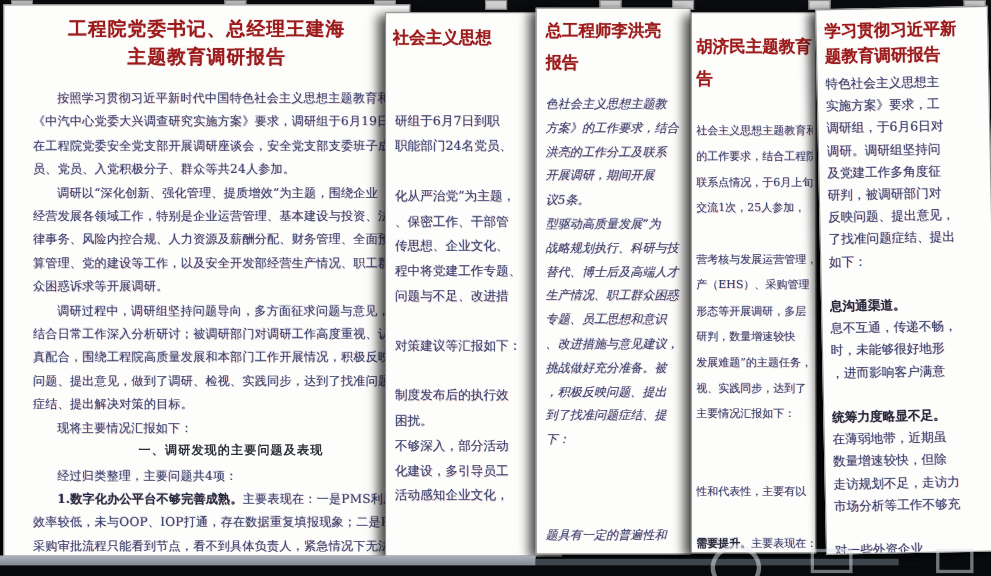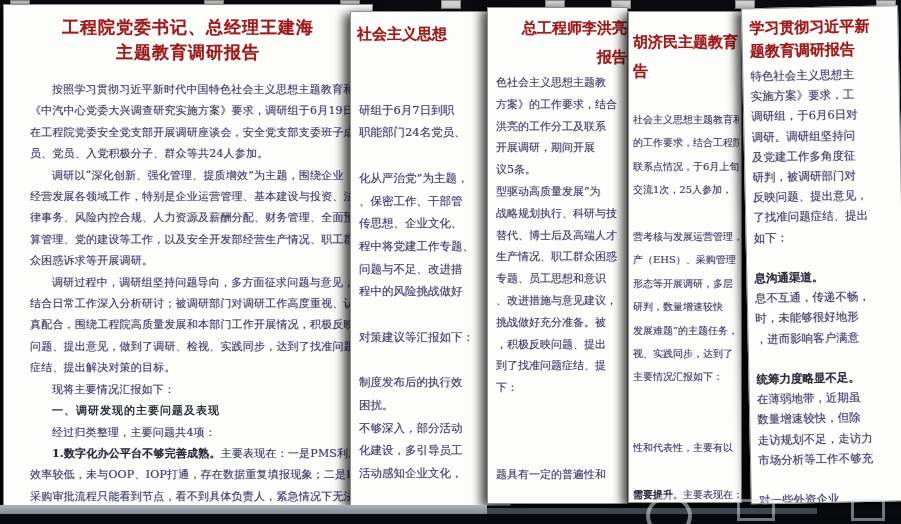--- a/index.html
+++ b/index.html
@@ -34,35 +34,35 @@
   .page3{left:487px;top:7px;  width:141px;height:497px;z-index:4;}
   .page4{left:628px;top:11px; width:114px;height:492px;z-index:5;}
   .page5{left:741px;top:8px;  width:157px;height:496px;z-index:6;
          transform:rotate(-1.15deg);transform-origin:15% 0;}
 
   .ptitle{font-weight:bold;color:var(--red);
           text-shadow:0 0 1px rgba(150,25,25,.55);}
   .tl{white-space:nowrap;overflow:hidden;}
   .page1 .ptitle{margin-top:10px;text-align:center;font-size:17px;line-height:25px;letter-spacing:1px;}
   .page2 .ptitle{margin-top:9px; padding-left:6px;font-size:15px;line-height:26px;}
-  .page3 .ptitle{margin-top:6px; padding-left:8px;font-size:15px;line-height:29px;text-align:right;}
+  .page3 .ptitle{margin-top:6px; padding-left:8px;font-size:15px;line-height:29px;}
   .page4 .ptitle{margin-top:16px; padding-left:4px;font-size:15px;line-height:29px;}
   .page5 .ptitle{margin-top:8px; padding-left:7px;font-size:15px;line-height:23px;}
 
   .pbody{color:var(--ink);
          text-shadow:.6px .3px 0 rgba(190,60,50,.25), -.6px -.3px 0 rgba(60,90,190,.25);}
   .ln{white-space:nowrap;overflow:hidden;}
   .ln.in{text-indent:2em;}
   .ln.h{font-family:Liberation Sans, sans-serif;font-weight:700;color:#2c3038;
-        text-shadow:none;letter-spacing:1px;}
+        text-shadow:none;letter-spacing:1px;text-align:center;}
   .ln.b, .ln b{font-weight:700;color:var(--ink-bold);}
 
   .page1 .pbody{margin-top:14px;padding:0 4px 0 26px;font-size:11px;line-height:21.4px;letter-spacing:.2px;}
   .page2 .pbody{margin-top:29px;padding:0 2px 0 8px;font-size:11.5px;line-height:22.7px;}
-  .page3 .pbody{padding:0 2px 0 8px;font-size:11px;line-height:21.8px;}
+  .page3 .pbody{margin-top:12px;padding:0 2px 0 8px;font-size:11px;line-height:21.8px;font-style:italic;}
   .page4 .pbody{margin-top:22px;padding:0 2px 0 4px;font-size:10px;line-height:23.4px;}
   .page5 .pbody{margin-top:3px; padding:0 2px 0 7px;font-size:11.5px;line-height:20.2px;}
 
   
   .ledge-left{position:absolute;left:0;top:505px;width:487px;height:12px;
               background:linear-gradient(#aab1ba,#767d86);z-index:8;}
   .ledge-right{position:absolute;left:487px;top:508px;width:330px;height:9px;
                background:#3f454d;z-index:8;}
   .floor{position:absolute;left:0;top:514px;width:901px;height:10px;
          background:#08090c;z-index:9;}
@@ -123,21 +123,20 @@
     <div class="pbody">
         <div class="ln">&nbsp;</div>
         <div class="ln">研组于6月7日到职</div>
         <div class="ln">职能部门24名党员、</div>
         <div class="ln">&nbsp;</div>
         <div class="ln">化从严治党”为主题，</div>
         <div class="ln">、保密工作、干部管</div>
         <div class="ln">传思想、企业文化、</div>
         <div class="ln">程中将党建工作专题、</div>
         <div class="ln">问题与不足、改进措</div>
-        <div class="ln">程中的风险挑战做好</div>
         <div class="ln">&nbsp;</div>
         <div class="ln">对策建议等汇报如下：</div>
         <div class="ln">&nbsp;</div>
         <div class="ln">制度发布后的执行效</div>
         <div class="ln">困扰。</div>
         <div class="ln">不够深入，部分活动</div>
         <div class="ln">化建设，多引导员工</div>
         <div class="ln">活动感知企业文化，</div>
       </div>
   </article>

